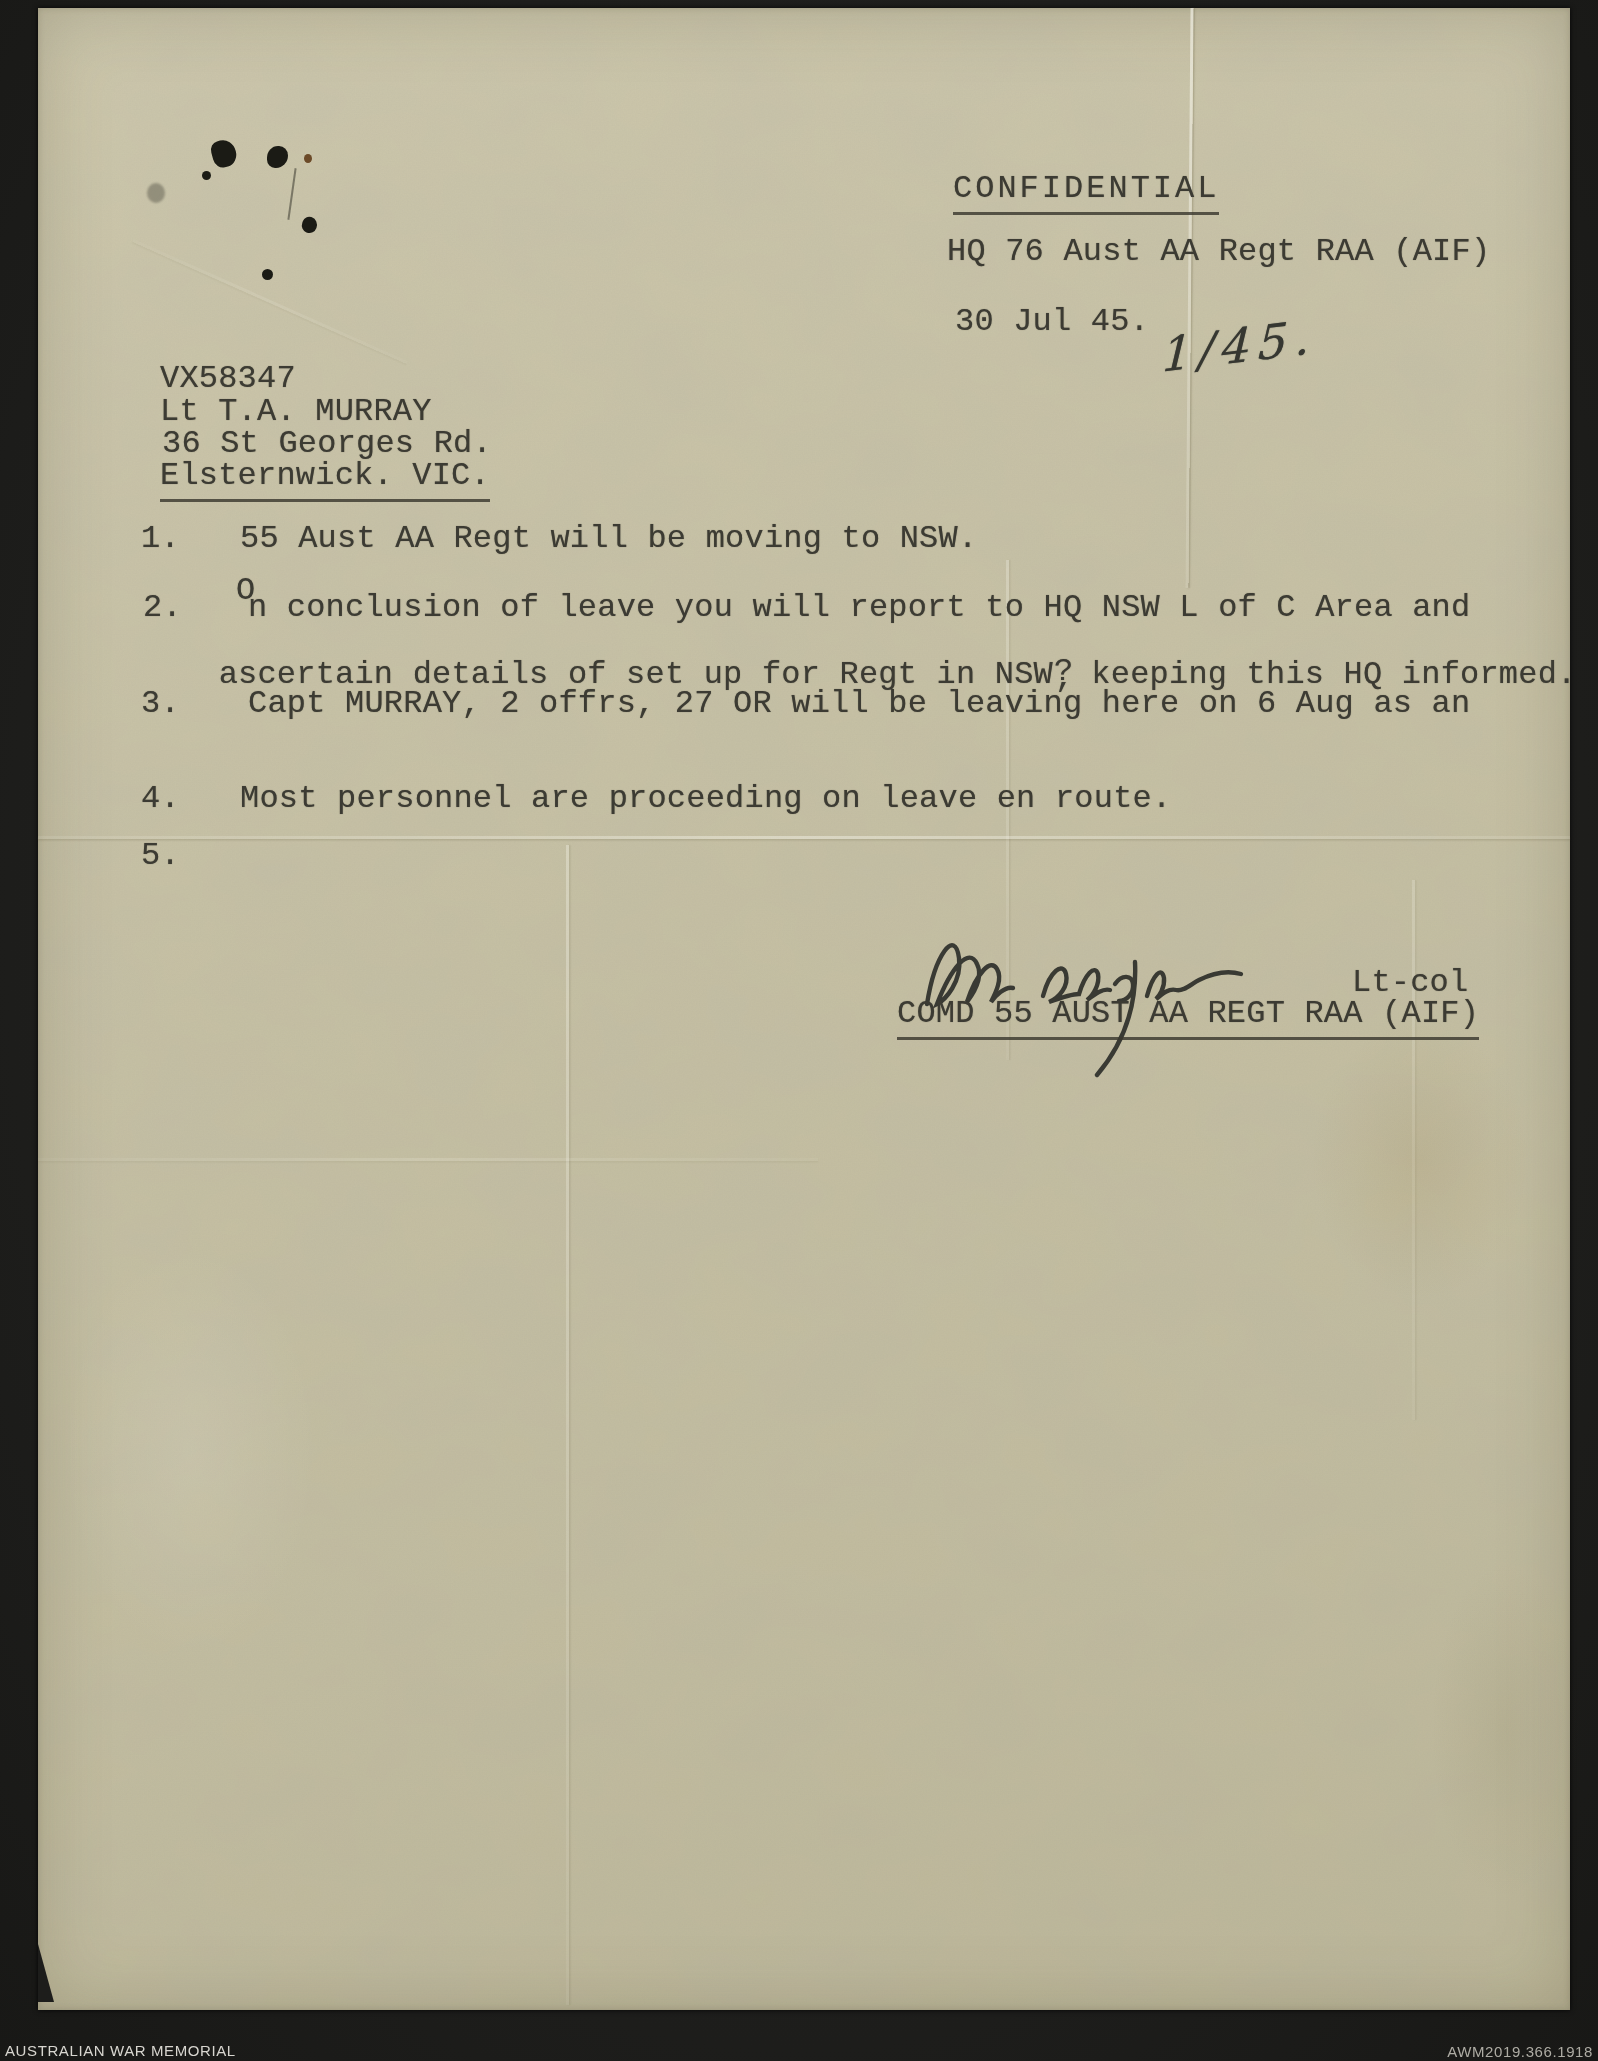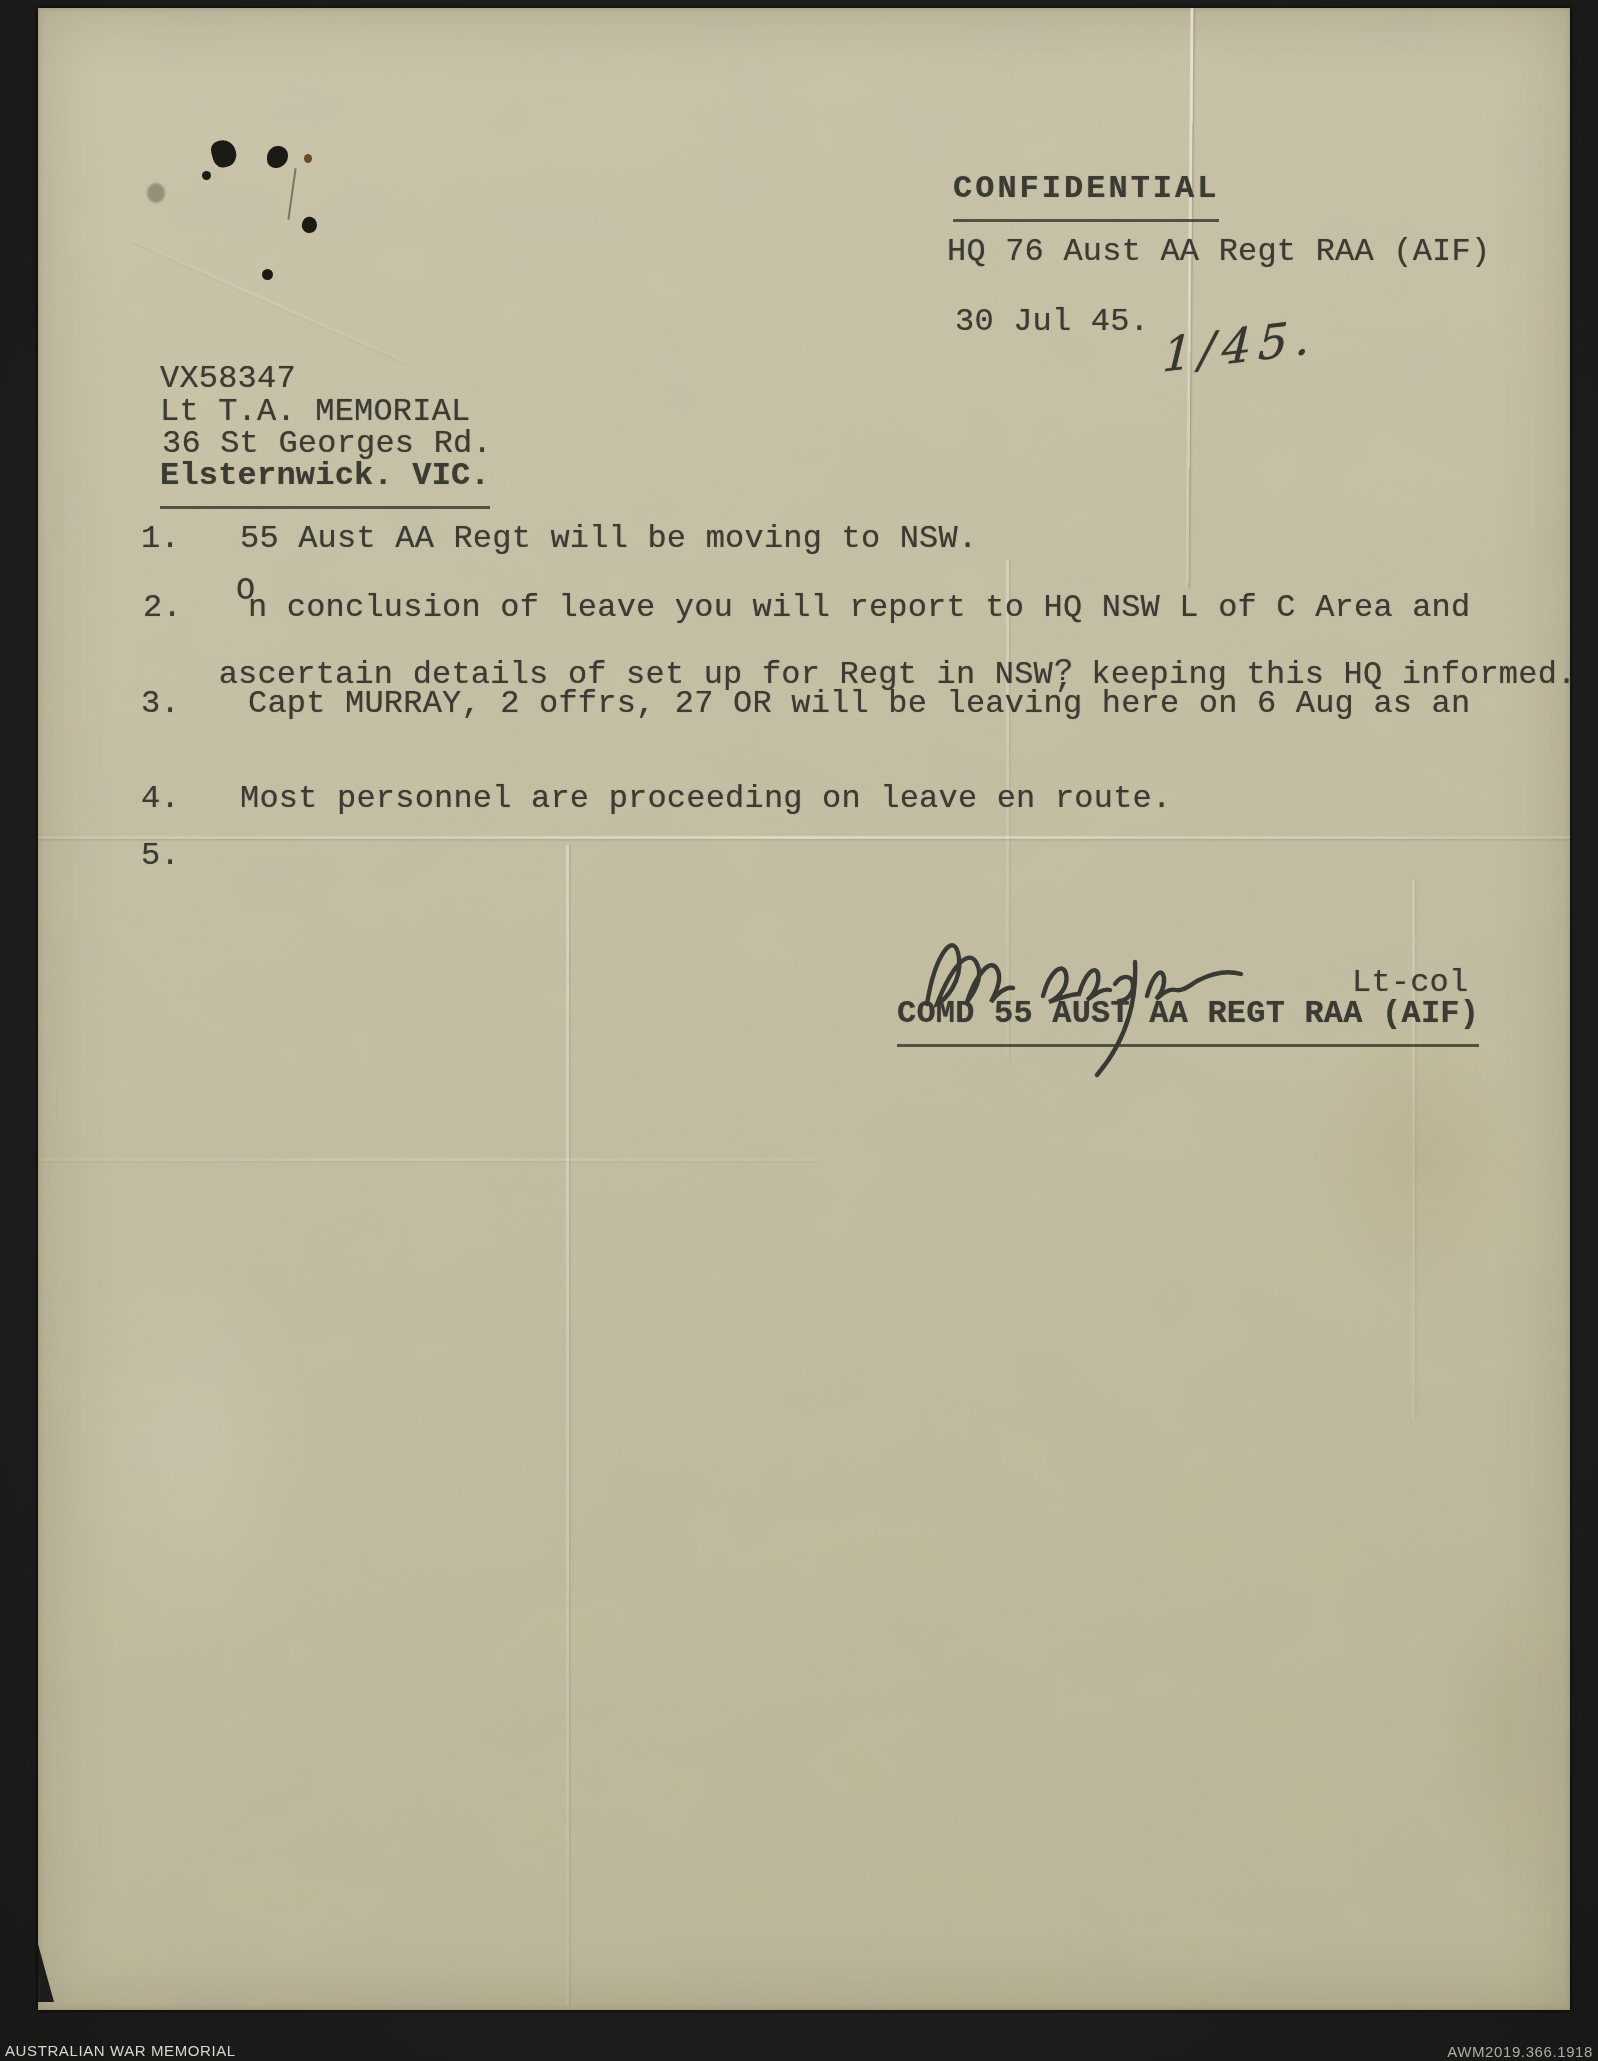--- a/index.html
+++ b/index.html
@@ -29,21 +29,21 @@
     border-left:16px solid #1d1d1b; border-top:58px solid transparent; }
 
   
   .typed {
     position:absolute; white-space:pre;
     font-family:"Liberation Mono","DejaVu Sans Mono",monospace;
     font-size:32px; line-height:34px; color:#3c3b33;
     text-shadow:0 0 1px rgba(62,60,50,0.60);
     letter-spacing:0.2px;
   }
-  .u { border-bottom:3px solid rgba(58,56,46,0.82); padding-bottom:13px;font-weight:bold; }
+  .u { border-bottom:3px solid rgba(58,56,46,0.82); padding-bottom:6px; }
   .classification { letter-spacing:3px; } 
   .ovr { display:inline-block; position:relative; width:19px; height:34px; vertical-align:bottom; }
   .ovr .oa { position:absolute; left:1px; top:-3px; }
   .ovr .ob { position:absolute; left:2px; top:3px; }
 
   
   .handref {
     position:absolute; left:1162px; top:318px;
     font-family:"DejaVu Serif", serif; font-style:italic;
     font-size:47px; color:#363731; letter-spacing:7px;
@@ -107,21 +107,21 @@
 
   <div class="typed classification u" style="left:953px; top:172px;">CONFIDENTIAL</div>
 
   <div class="typed" style="left:947px; top:235px;">HQ 76 Aust AA Regt RAA (AIF)</div>
 
   <div class="typed" style="left:955px; top:305px;">30 Jul 45.</div>
 
   <div class="handref">1/45.</div>
 
   <div class="typed" style="left:160px; top:362px;">VX58347</div>
-  <div class="typed" style="left:160px; top:395px;">Lt T.A. MEMORIAL</div>
+  <div class="typed" style="left:160px; top:395px;">Lt T.A. MURRAY</div>
   <div class="typed" style="left:162px; top:427px;">36 St Georges Rd.</div>
   <div class="typed u" style="left:160px; top:459px;">Elsternwick. VIC.</div>
 
   <div class="typed" style="left:141px; top:522px;">1.</div>
   <div class="typed" style="left:240px; top:522px;">55 Aust AA Regt will be moving to NSW.</div>
 
   <div class="typed" style="left:143px; top:591px;">2.</div>
   <div class="typed" style="left:236px; top:574px;">O</div>
   <div class="typed" style="left:141px; top:624px;">
     <span>ascertain details of set up for Regt in NSW</span><span class="ovr"><span class="oa">?</span><span class="ob">,</span></span><span> keeping this HQ informed.</span>

